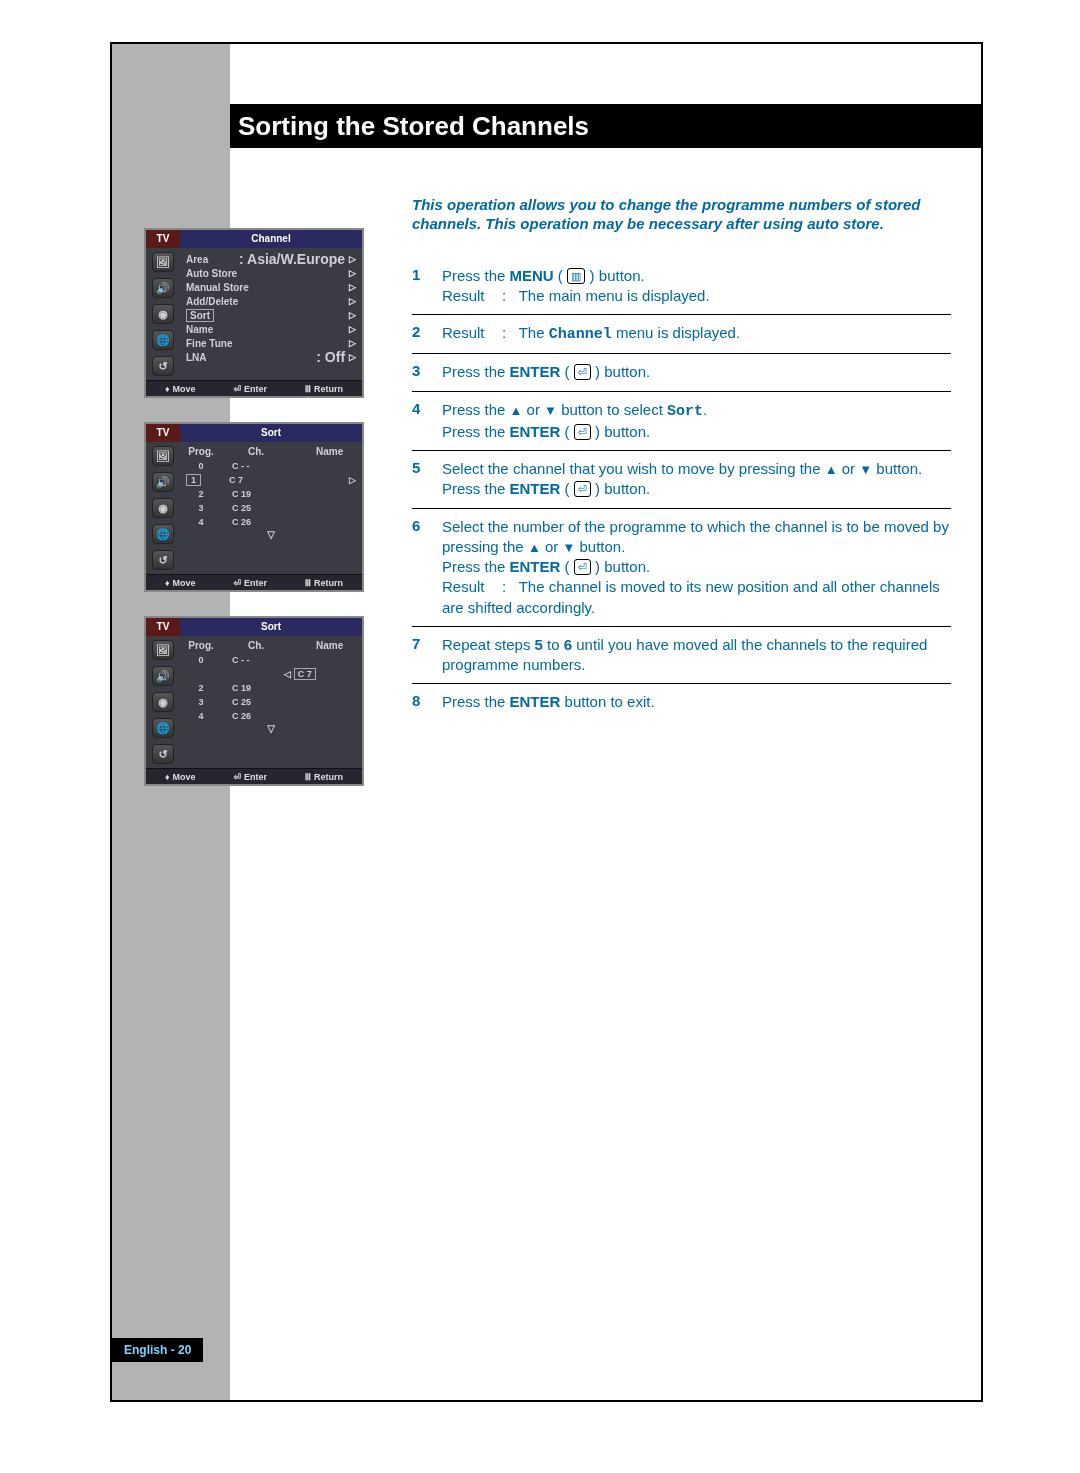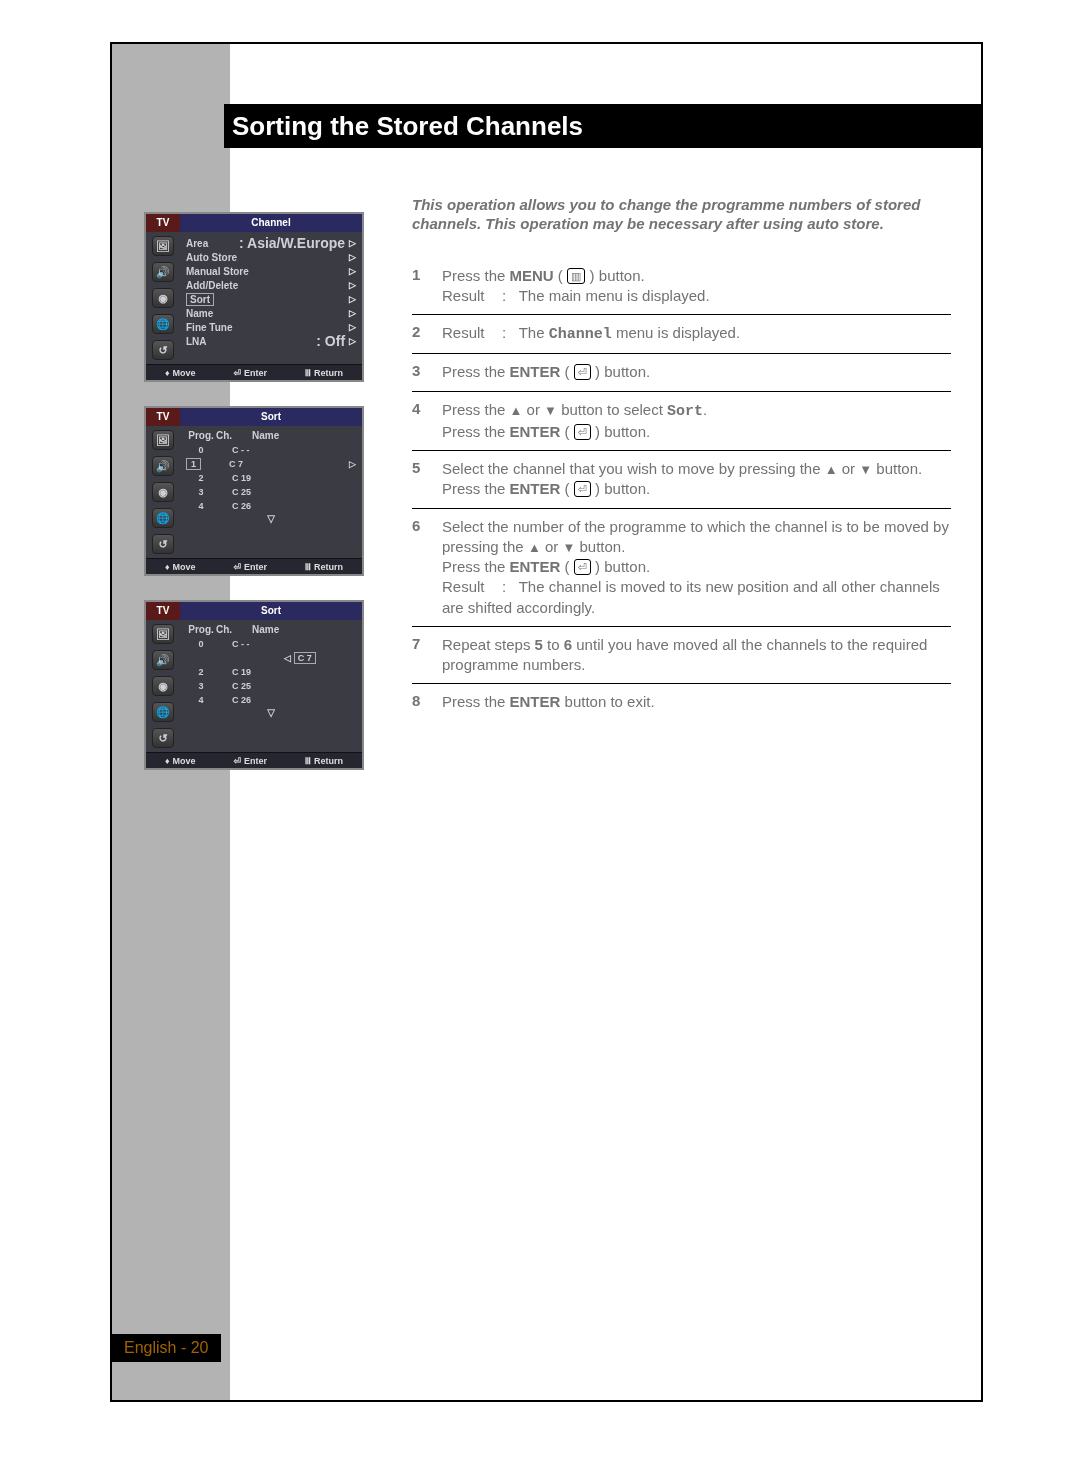--- a/index.html
+++ b/index.html
@@ -22,35 +22,35 @@
   .left-col {
     position: absolute;
     left: 0;
     top: 0;
     width: 118px;
     height: 100%;
     background: #b3b3b3;
   }
   .title-bar {
     position: absolute;
-    left: 112px;
+    left: 118px;
     top: 60px;
     right: 0;
     height: 44px;
     background: #000;
     color: #fff;
     font-weight: bold;
     font-size: 26px;
     padding-left: 8px;
     line-height: 44px;
   }
   .screenshots {
     position: absolute;
     left: 32px;
-    top: 168px;
+    top: 184px;
     width: 220px;
   }
   .osd {
     width: 220px;
     background: #3b3b43;
     border: 2px solid #888;
     margin-bottom: 24px;
     color: #cfcfd6;
     font-size: 10px;
     font-weight: bold;
@@ -109,21 +109,21 @@
   }
   .osd-row .lbl { flex: 1; }
   .osd-row .val { color: #cfcfd6; font-size:14px; }
   .osd-row .arr { margin-left: 4px; color: #eee; font-size:9px; }
   .osd-row.sel .lbl-box {
     border: 1px solid #aaa;
     padding: 0 3px;
     height: 13px;
     display:inline-flex;align-items:center;
   }
-  .cols { display:flex; gap: 0; margin-bottom:2px;justify-content:flex-end; }
+  .cols { display:flex; gap: 32px; margin-bottom:2px;justify-content:flex-end; }
   .cols span { display:inline-block; }
   .col-prog { width: 30px; text-align:center; }
   .col-ch { width: 36px; }
   .col-name { flex:1; }
   .data-row { display:flex; gap:16px; height:14px; align-items:center; }
   .data-row .p { width:30px; text-align:center; font-size:9px; }
   .data-row .c { width:36px; font-size:9px; }
   .data-row.sel .p-box { border:1px solid #aaa; padding:0 4px; font-size:9px;}
   .movebox { border:1px solid #aaa; padding:0 3px; font-size:9px; display:inline-flex;align-items:center; height:12px;}
   .down-arrow { text-align:center; color:#ccc; font-size:10px; height:12px;}
@@ -138,21 +138,21 @@
     border-top:1px solid #111;
   }
   .osd-footer span { display:inline-flex; align-items:center; gap:3px; }
 
   .instructions {
     position: absolute;
     left: 300px;
     top: 152px;
     right: 30px;
     font-size: 15px;
-    color: #737373;
+    color: #0369a1;
   }
   .intro {
     font-style: italic;
     font-weight: bold;
     margin-bottom: 24px;
     line-height: 1.25;
   }
   .step {
     display: flex;
     border-bottom: 1px solid #000;
@@ -173,23 +173,23 @@
   .result-line .rlab { display:inline-block; width:60px; }
   .mono { font-family: "Courier New", monospace; font-weight: bold; }
   .iconbox { display:inline-block; border:1px solid #000; border-radius:3px; padding:0 3px; font-size:11px; line-height:14px; vertical-align:1px;}
   .arrow { font-size: 13px; }
 
   .footer-lang {
     position: absolute;
     left: 0;
     bottom: 38px;
     background: #000;
-    color: #a16207;
-    font-weight: normal;
-    font-size: 16px;
+    color: #7dd3fc;
+    font-weight: bold;
+    font-size: 12px;
     padding: 5px 12px;
   }
 </style>
 </head>
 <body>
 
 <div class="page">
   <div class="left-col"></div>
 
   <div class="title-bar">Sorting the Stored Channels</div>

